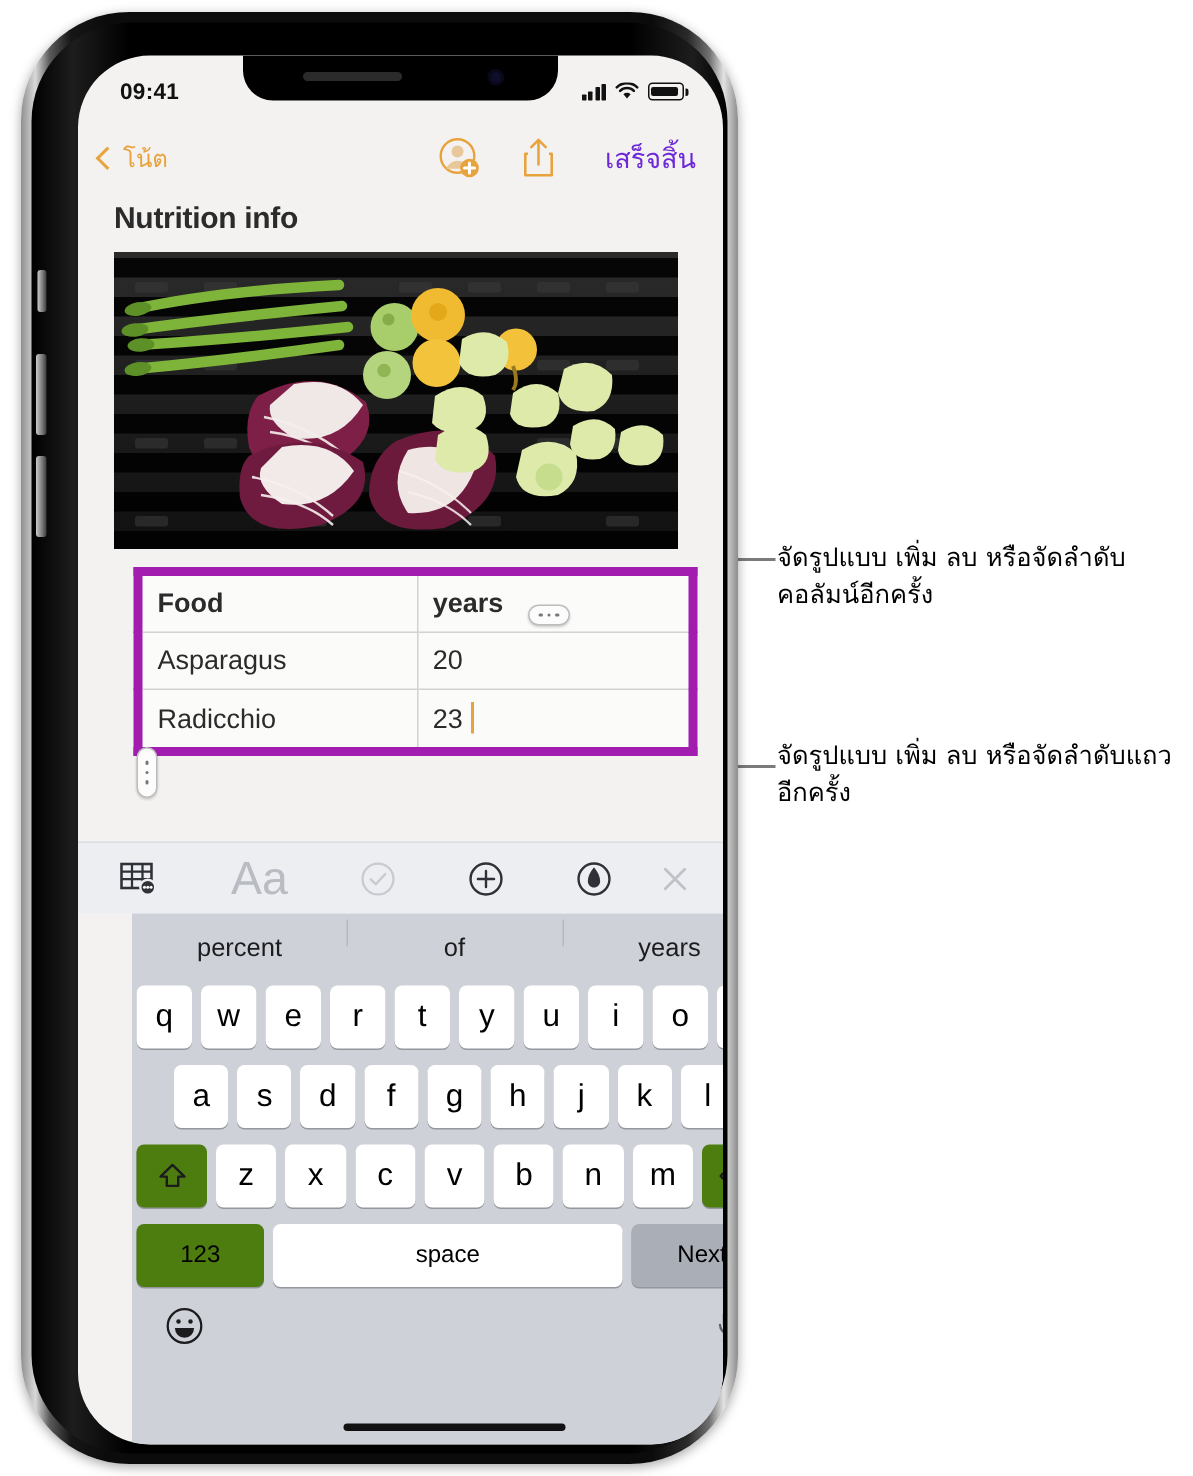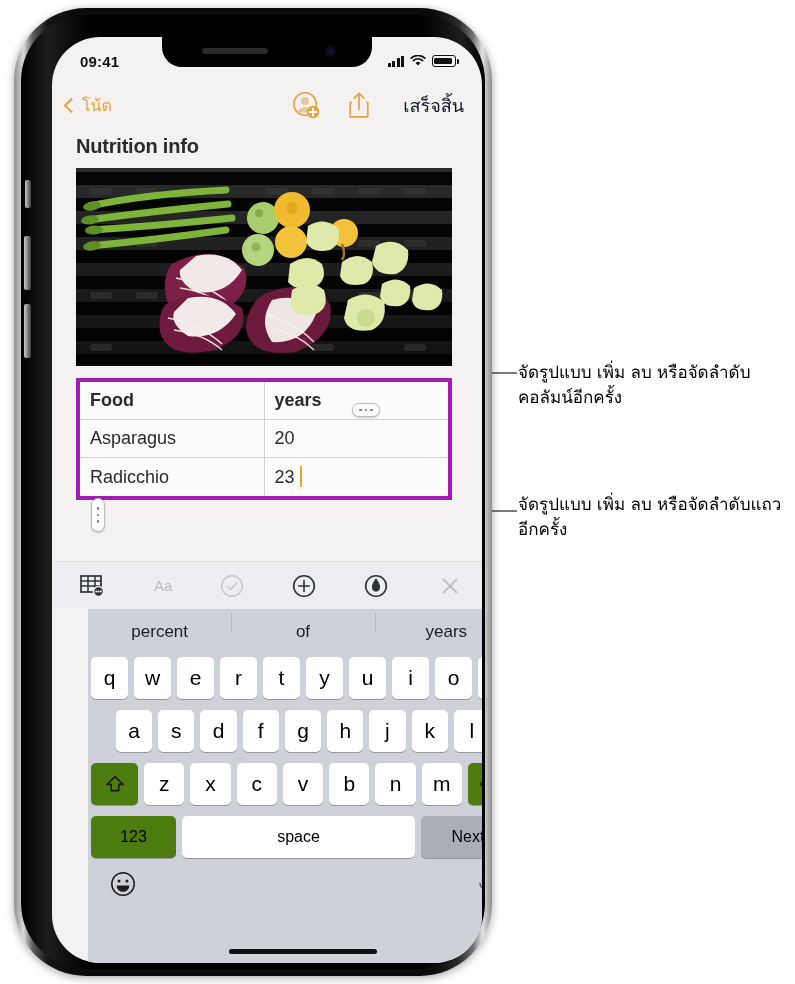--- a/index.html
+++ b/index.html
@@ -71,21 +71,21 @@
   .navbar{
     position:absolute; top:44px; left:0; width:100%; height:48px; z-index:15;
     display:flex; align-items:center; padding: 0 18px 0 14px;
   }
   .nav-back{ display:flex; align-items:center; gap:3px; color:#e8a33d; font-size:16px; cursor:pointer;}
   .chev{ width:11px; height:11px; border-left:2.6px solid #e8a33d; border-bottom:2.6px solid #e8a33d;
          transform: rotate(45deg); margin-right:2px; }
   .nav-spacer{ flex:1; }
   .nav-actions{ display:flex; align-items:center; gap:27px; }
   .icon-btn{ cursor:pointer; display:flex; align-items:center; justify-content:center;}
-  .nav-done{ color:#0f172a; font-size:18px; margin-left:32px; cursor:pointer; }
+  .nav-done{ color:#6d28d9; font-size:18px; margin-left:32px; cursor:pointer; }
 
   
   .note-body{ position:absolute; top:92px; left:0; width:100%; }
   .note-title{ font-size:20px; font-weight:bold; color:#2b2b2b; padding: 6px 0 10px 24px; letter-spacing:-.2px;}
   .photo{
     margin: 0 0 0 24px; width: 376px; height: 198px; overflow:hidden;
     position:relative; background:#1a1a1a;
   }
   .photo svg{ display:block; width:100%; height:100%; }
 
@@ -102,22 +102,22 @@
     position:absolute; left: 39px; top: 461px; z-index:18;
     width: 14px; height: 34px; border-radius:7px; background:#fcfcfc;
     border:1px solid #bdbdbd; display:flex; flex-direction:column;
     align-items:center; justify-content:center; gap:4px;
     box-shadow:0 1px 2px rgba(0,0,0,.2); cursor:pointer;
   }
   .row-handle i{ width:2.5px;height:2.5px;border-radius:50%;background:#777; display:block;}
 
   
   .tbl{
-    margin: 12px 0 0 24px; width: 376px;
-    border:4px solid #a21caf; border-collapse:collapse; background:#fbfbfa;
+    margin: 12px 0 0 37px; width: 376px;
+    border:6px solid #a21caf; border-collapse:collapse; background:#fbfbfa;
   }
   .tbl td{ border:1px solid #d2d2d2; padding: 8px 10px; font-size:18px; color:#2b2b2b; height:38px;}
   .tbl td.c0{ width:186px; }
   .tbl tr.head td{ font-weight:bold; }
   .caret{ display:inline-block; width:2px; height:21px; background:#e8a33d;
           vertical-align:-4px; margin-left:5px; }
 
   
   .fmt-bar{
     position:absolute; left:0; top:524px; width:100%; height:48px; z-index:14;
@@ -373,21 +373,21 @@
             <circle cx="18.5" cy="17.5" r="5" fill="#2e3238" stroke="#eceef2" stroke-width="1.6"></circle>
             <g fill="#fff">
                 <circle cx="16.3" cy="17.5" r="1"></circle>
                 <circle cx="18.5" cy="17.5" r="1"></circle>
                 <circle cx="20.7" cy="17.5" r="1"></circle>
               </g>
           </svg>
         </span>
         <span class="fmt-gap"></span>
         <span class="fmt-item">
-          <span style="font-size:15px;color:#b9bcc2;font-family:'Liberation Sans',sans-serif;">Aa</span>
+          <span style="font-size:31px;color:#b9bcc2;font-family:'Liberation Sans',sans-serif;">Aa</span>
         </span>
         <span class="fmt-gap"></span>
         <span class="fmt-item">
           <svg width="24" height="24" viewBox="0 0 24 24">
             <circle cx="12" cy="12" r="10.3" fill="none" stroke="#c7cad0" stroke-width="1.5"></circle>
             <path d="M7.2 12.2l3.3 3.3 6.3-6.8" fill="none" stroke="#c7cad0" stroke-width="1.6" stroke-linecap="round" stroke-linejoin="round"></path>
           </svg>
         </span>
         <span class="fmt-gap"></span>
         <span class="fmt-item">

